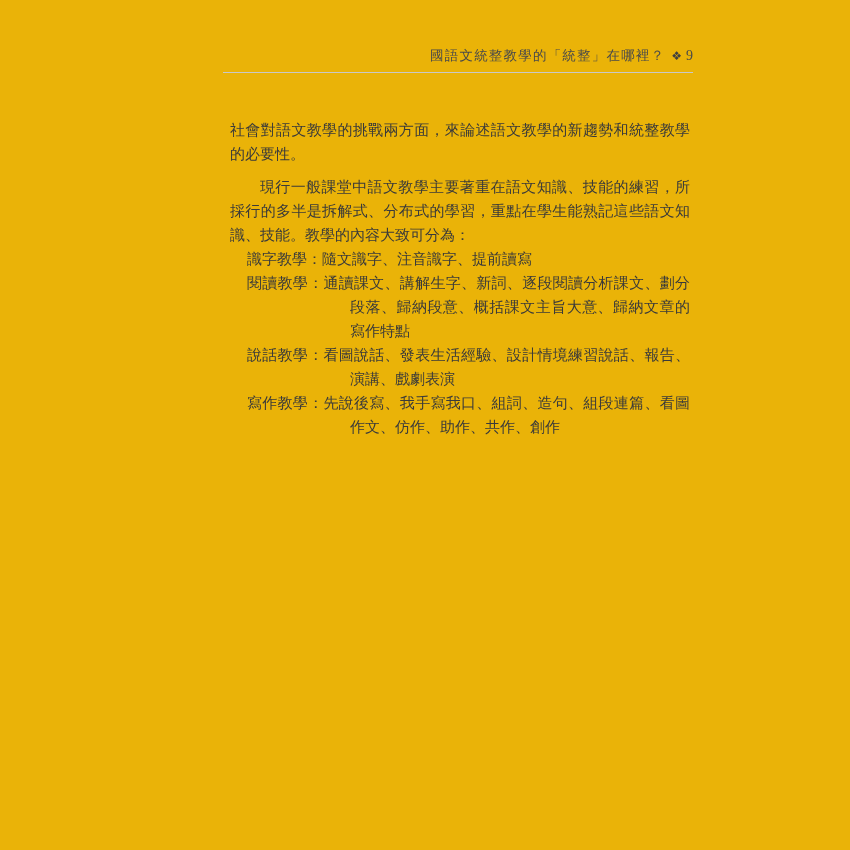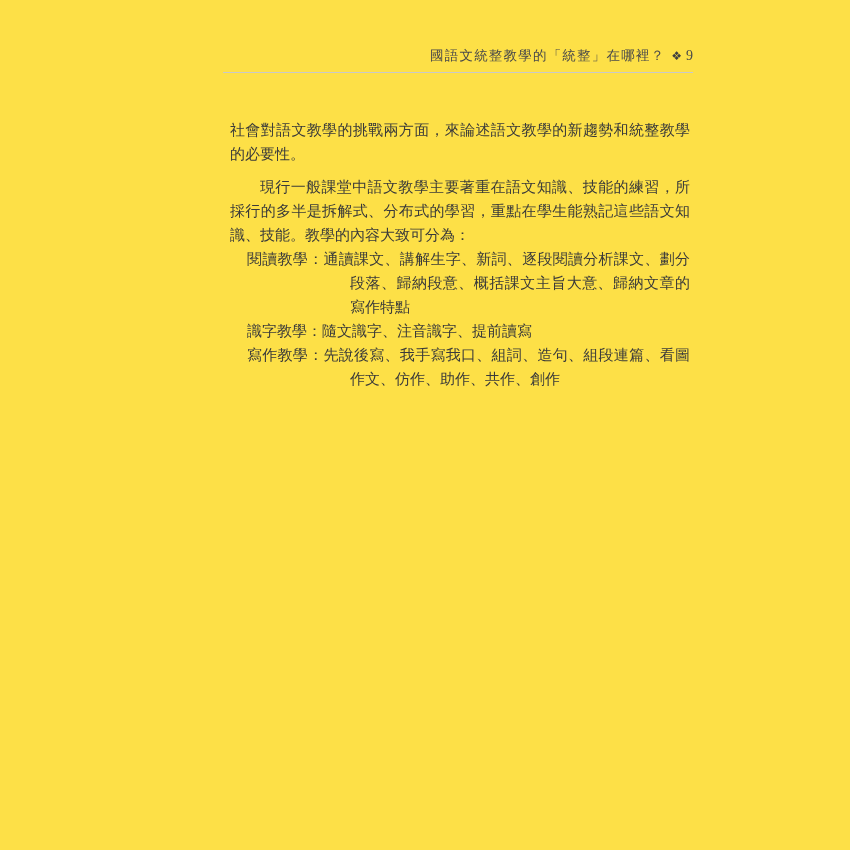--- a/index.html
+++ b/index.html
@@ -1,21 +1,21 @@
 <!DOCTYPE html>
 <html><head>
 <meta charset="utf-8">
 <style>
   * { margin: 0; padding: 0; box-sizing: border-box; }
   html, body { background: #ffffff; }
   .page {
     position: relative;
     width: 850px;
     height: 850px;
-    background: #fde047;
+    background: #eab308;
     font-family: "Liberation Serif", "DejaVu Serif", serif;
     color: #3a3a3a;
     overflow: hidden;
   }
   
   .running-head {
     position: absolute;
     top: 47px;
     left: 223px;
     width: 470px;
@@ -97,22 +97,23 @@
 
   <div class="content">
 
     <p class="intro">社會對語文教學的挑戰兩方面，來論述語文教學的新趨勢和統整教學的必要性。</p>
 
 
 
     <p class="indent lead-1">現行一般課堂中語文教學主要著重在語文知識、技能的練習，所採行的多半是拆解式、分布式的學習，重點在學生能熟記這些語文知識、技能。教學的內容大致可分為：</p>
 
     <ul class="teaching-list">
+      <li><span>識字教學：</span><span>隨文識字、注音識字、提前讀寫</span></li>
       <li><span>閱讀教學：</span><span>通讀課文、講解生字、新詞、逐段閱讀分析課文、劃分段落、歸納段意、概括課文主旨大意、歸納文章的寫作特點</span></li>
-      <li><span>識字教學：</span><span>隨文識字、注音識字、提前讀寫</span></li>
+      <li><span>說話教學：</span><span>看圖說話、發表生活經驗、設計情境練習說話、報告、演講、戲劇表演</span></li>
       <li><span>寫作教學：</span><span>先說後寫、我手寫我口、組詞、造句、組段連篇、看圖作文、仿作、助作、共作、創作</span></li>
     </ul>
 
 
 
 
   </div>
 
 </div>
 

